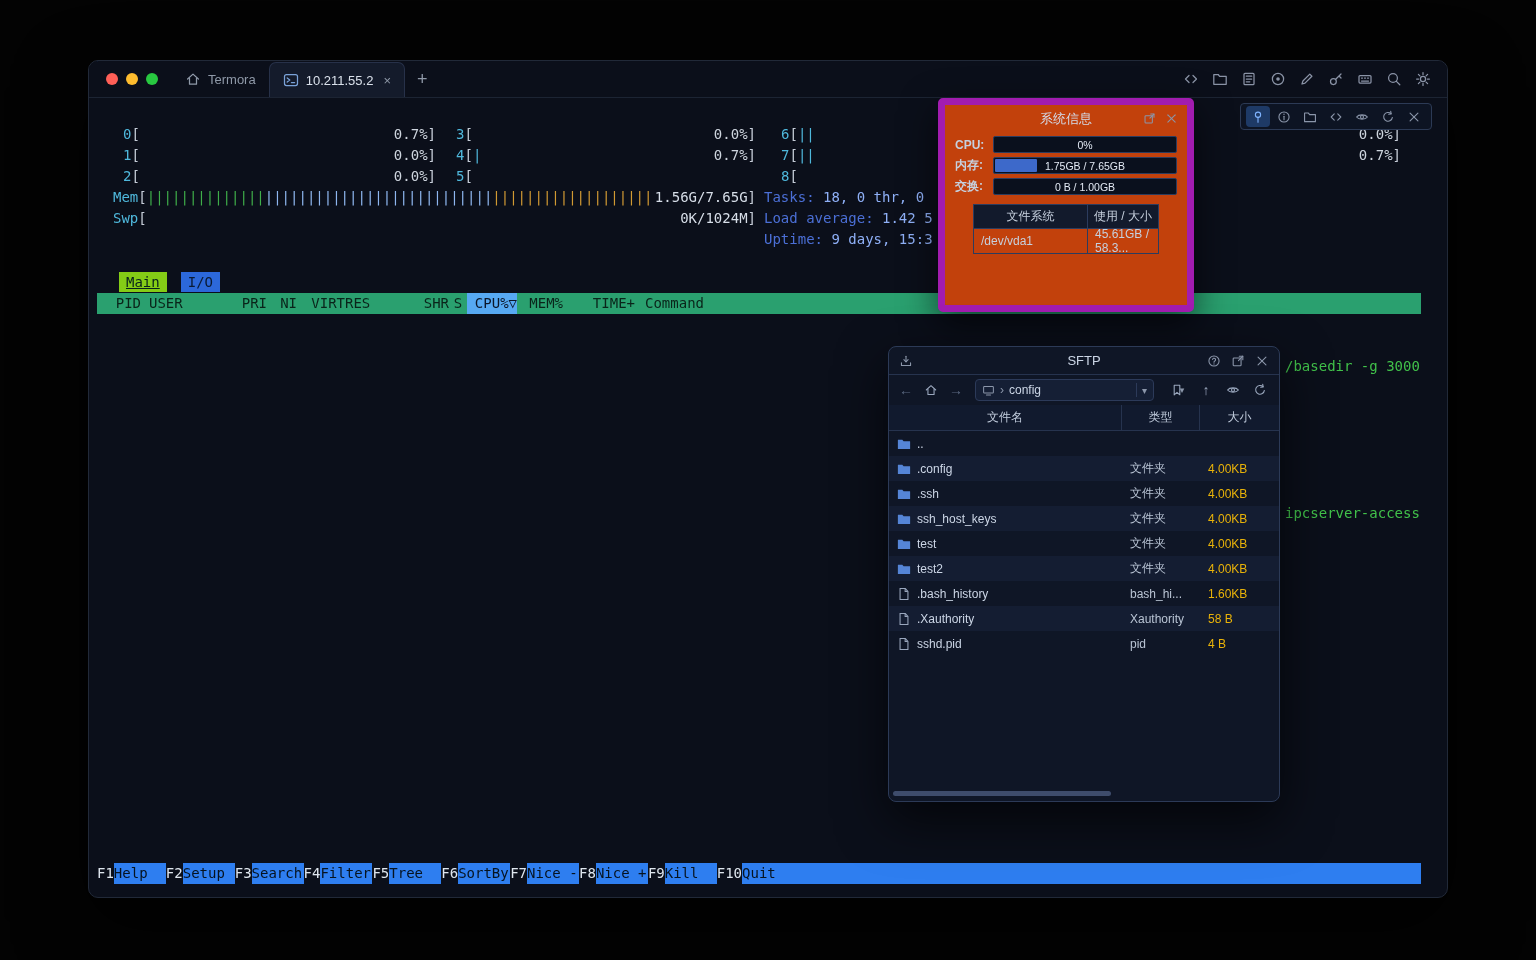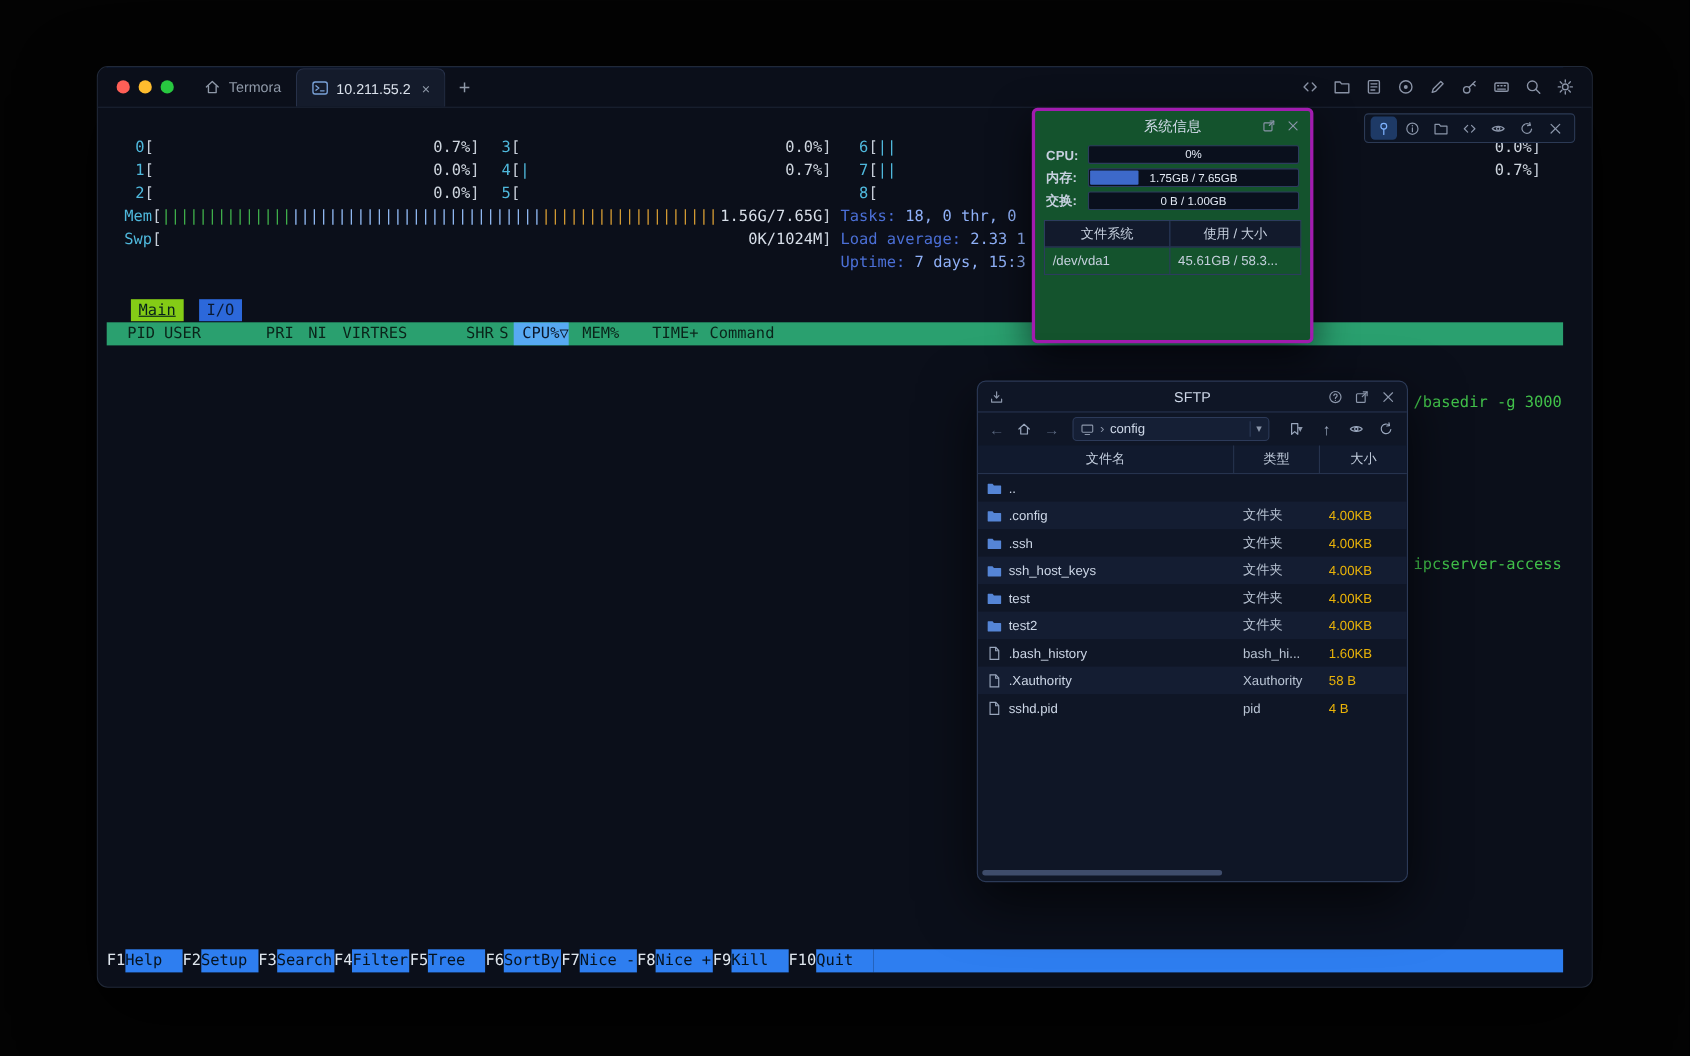--- a/index.html
+++ b/index.html
@@ -85,33 +85,33 @@
 
   .fbar { position:absolute; left:8px; top:802px; width:1324px; height:21px; display:flex; }
   .fbar-items { display:flex; }
   .fitem { display:flex; }
   .fk { color:#dfe6ee; }
   .flabel { background:#2e7ef0; color:#06131f; width:52px; overflow:hidden; }
   .ffill { flex:1; background:#2e7ef0; }
 
   
   .sysinfo { position:absolute; left:938px; top:98px; width:256px; height:214px;
-    background:#14532d; border:3px solid #a21caf; border-radius:5px; z-index:5;
+    background:#c2410c; border:7px solid #a21caf; border-radius:5px; z-index:5;
     box-shadow:0 12px 36px rgba(0,0,0,.6); color:#c6d0de; }
   .si-title { position:relative; height:27px; display:flex; align-items:center; justify-content:center;
     font-size:13px; color:#d3dceb; }
   .si-title-icons { position:absolute; right:9px; top:0; height:27px; display:flex; align-items:center; gap:9px; color:#8b96aa; }
   .si-title-icons .tic { width:13px; height:13px; }
   .si-row { display:flex; align-items:center; margin:4px 10px 0; }
   .si-lab { width:38px; font-size:12px;font-weight:bold; }
   .si-bar { position:relative; flex:1; height:17px; background:#0a101d; border:1px solid #2c3c5e; border-radius:2px; }
   .si-fill { position:absolute; left:1px; top:1px; bottom:1px; background:#3d69ca; border-radius:1px; }
   .si-bartext { position:absolute; inset:0; display:flex; align-items:center; justify-content:center;
     font-size:10.5px; color:#e2e9f4; }
-  .si-table { margin:9px 8px 0; border:1px solid #2c3c5e; font-size:12px; }
+  .si-table { margin:9px 28px 0; border:1px solid #2c3c5e; font-size:12px; }
   .si-thead, .si-trow { display:flex; height:24px; align-items:center; }
   .si-thead { border-bottom:1px solid #2c3c5e; background:#121a2c; }
   .si-c1 { width:114px; border-right:1px solid #2c3c5e; height:100%; display:flex; align-items:center; }
   .si-c2 { flex:1; height:100%; display:flex; align-items:center; }
   .si-thead .si-c1, .si-thead .si-c2 { justify-content:center; }
   .si-trow .si-c1, .si-trow .si-c2 { padding-left:7px; }
 
   
   .iconstrip { position:absolute; left:1240px; top:103px; width:192px; height:27px; z-index:6;
     background:#0d1423; border:1px solid #2c3a55; border-radius:4px;
@@ -343,25 +343,25 @@
           <span class="mval">0K/1024M</span>
           <span class="br">]</span>
       </div>
 
       <div class="iline i1">
         <span class="ilab">Tasks:</span>
           <span class="ival"> 18, 0 thr, 0 </span>
       </div>
       <div class="iline i2">
         <span class="ilab">Load average:</span>
-          <span class="ival"> 2.33 1</span>
+          <span class="ival"> 1.42 5</span>
       </div>
       <div class="iline i3">
         <span class="ilab">Uptime:</span>
-          <span class="ival"> 7 days, 15:3</span>
+          <span class="ival"> 9 days, 15:3</span>
       </div>
 
       <div class="scrtabs">
 
       <span class="stab main">Main</span>
           <span class="stab io">I/O</span>
         </div>
 
       <div class="phead">
         <span class="c-pid">PID</span>

